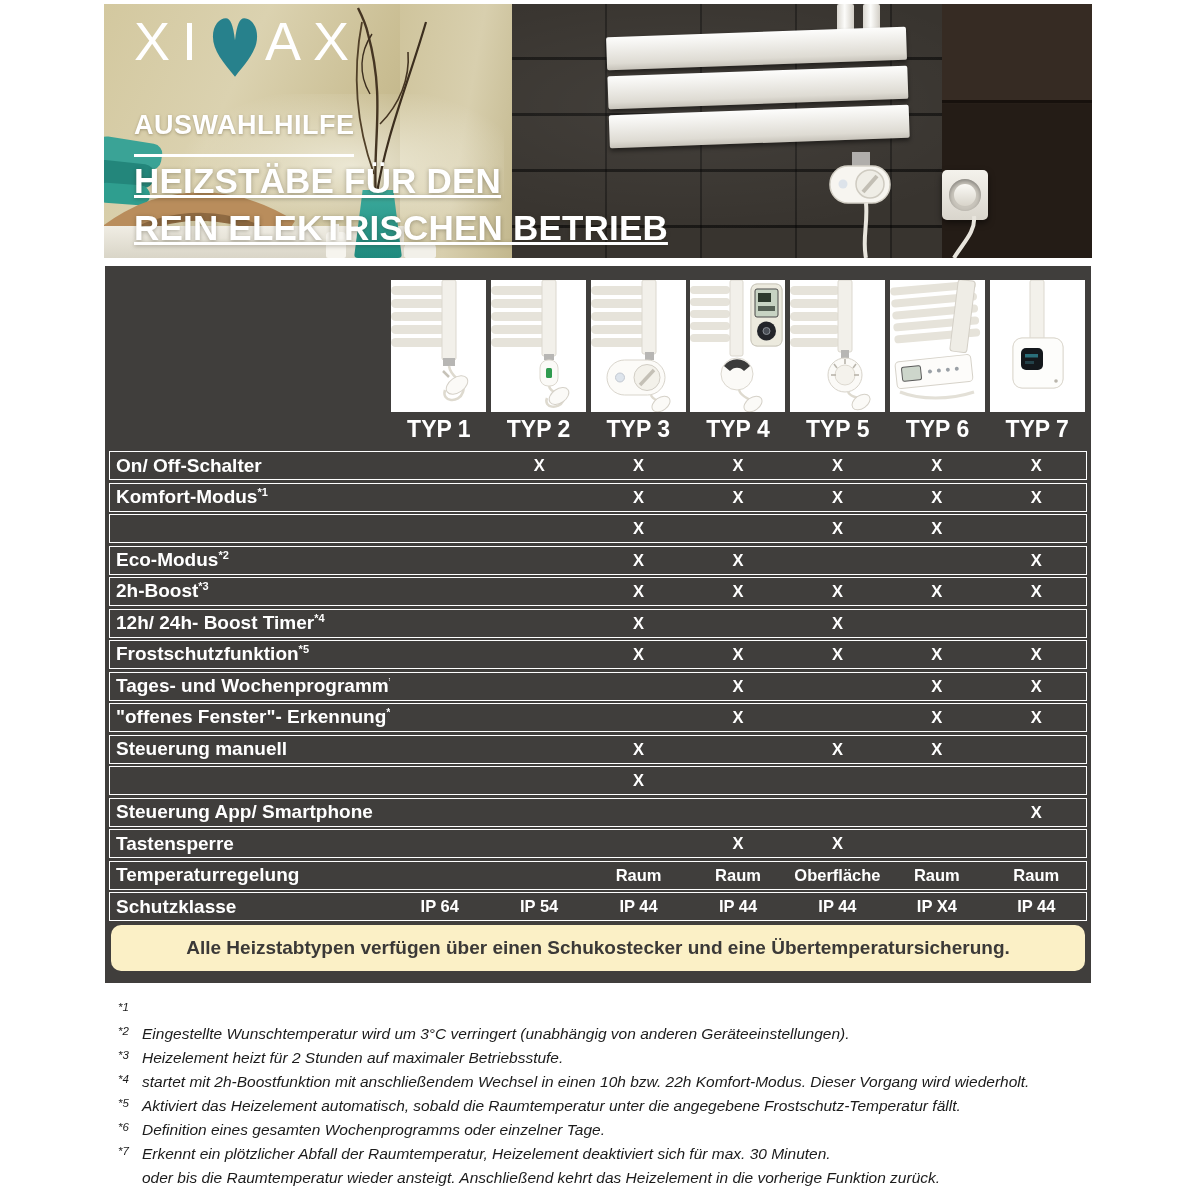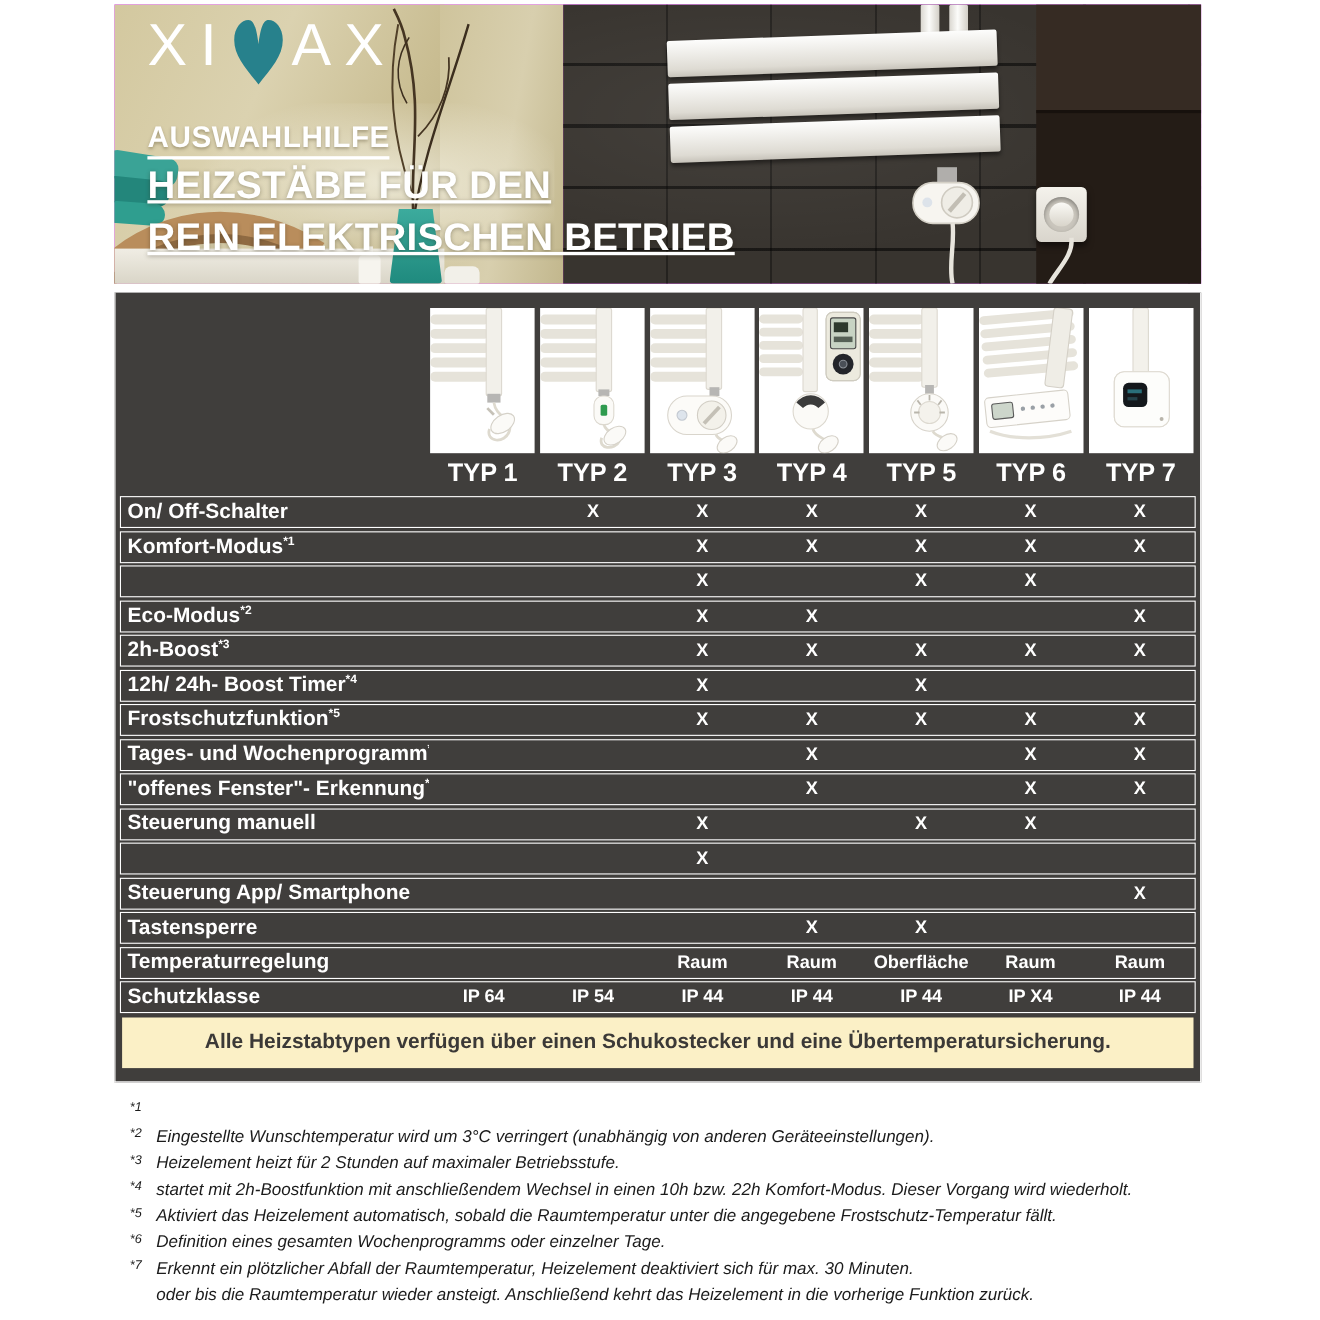--- a/index.html
+++ b/index.html
@@ -46,38 +46,38 @@
   .elem-svg{position:absolute;left:300px;top:140px;width:120px;height:114px;}
   .socket{position:absolute;left:430px;top:166px;width:46px;height:50px;background:linear-gradient(#f4f2ec,#d9d5cc);
     border-radius:5px;box-shadow:0 3px 6px rgba(0,0,0,.5);}
   .socket-inner{position:absolute;left:7px;top:9px;width:32px;height:32px;border-radius:50%;background:#c9c5bc;box-shadow:inset 0 2px 4px rgba(0,0,0,.35);}
   .socket-plug{position:absolute;left:12px;top:14px;width:22px;height:22px;border-radius:50%;background:linear-gradient(#fbfaf6,#d8d4ca);}
   .socket-cable{position:absolute;left:440px;top:212px;width:60px;height:42px;}
   .hero-copy{position:absolute;left:30px;top:10px;}
   .logo{display:flex;align-items:flex-start;color:#fff;font-size:54px;letter-spacing:12px;font-weight:400;line-height:1;}
   .logo .pin{width:48px;height:64px;margin:0 6px 0 2px;}
   .eyebrow{margin-top:32px;display:inline-block;color:#fff;font-size:27px;font-weight:bold;letter-spacing:.5px;
-    border-bottom:3px solid #fff;padding-bottom:1px;text-shadow:0 1px 3px rgba(60,50,20,.35);}
+    border-bottom:3px solid #fff;padding-bottom:13px;text-shadow:0 1px 3px rgba(60,50,20,.35);}
   .h-title{color:#fff;font-size:35px;font-weight:bold;line-height:47px;letter-spacing:.2px;
     text-shadow:0 1px 4px rgba(40,35,15,.35);text-decoration:underline;}
   .h-title:first-of-type{margin-top:6px;}
   
   .board{position:absolute;left:104px;top:266px;width:988px;background:var(--board);
     border:1.5px solid #fff;border-top:none;box-sizing:border-box;
     padding:14px 4px 12px;}
   .grid{display:grid;grid-template-columns:280px repeat(7,1fr);}
   .head-cell{text-align:center;}
   .tile{width:95px;height:132px;margin:0 auto;background:#fff;}
   .typ-label{color:#fff;font-weight:bold;font-size:23px;margin:4px 0 8px;}
   .row{height:27px;border:1.5px solid #fff;margin-bottom:2.5px;box-sizing:content-box;align-items:center;}
   .cell{color:#fff;overflow:hidden;white-space:nowrap;}
   .cell.label{font-size:19px;padding-left:6px;font-weight:700;}
   .cell.label sup{font-size:11px;}
   .cell.val{font-weight:bold;font-size:16.5px;text-align:center;}
-  .band{margin:4px 2px 0;height:46px;background:var(--band);display:flex;align-items:center;justify-content:center;}
+  .band{margin:4px 2px 0;height:46px;background:var(--band);display:flex;align-items:center;justify-content:center;border-radius:10px;}
   .band-text{color:#3b3937;font-weight:bold;font-size:19px;}
   
   .footnotes{position:absolute;left:118px;top:1000px;width:1010px;color:#1b1b1b;}
   .fn{display:flex;min-height:24px;align-items:flex-start;font-style:italic;font-size:15.5px;line-height:20px;}
   .fn .m{width:24px;flex:0 0 24px;font-size:11.5px;position:relative;top:-3px;font-style:italic;}
 </style>
 </head>
 <body>
 
 <div class="page" style="--teal: #27818C; --board: #403E3C; --band: #FBF0C6;">

